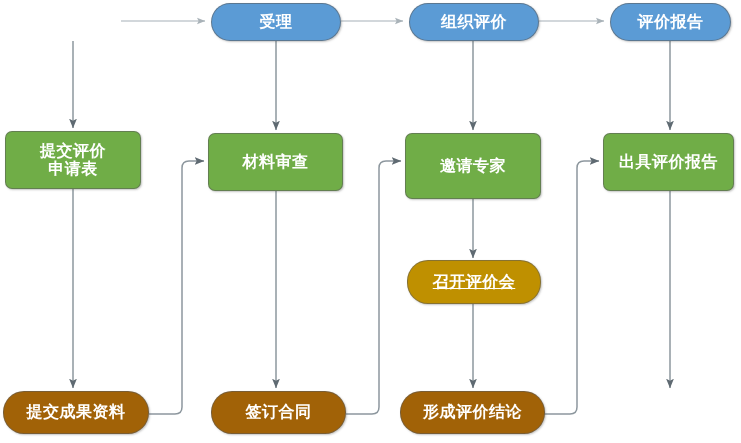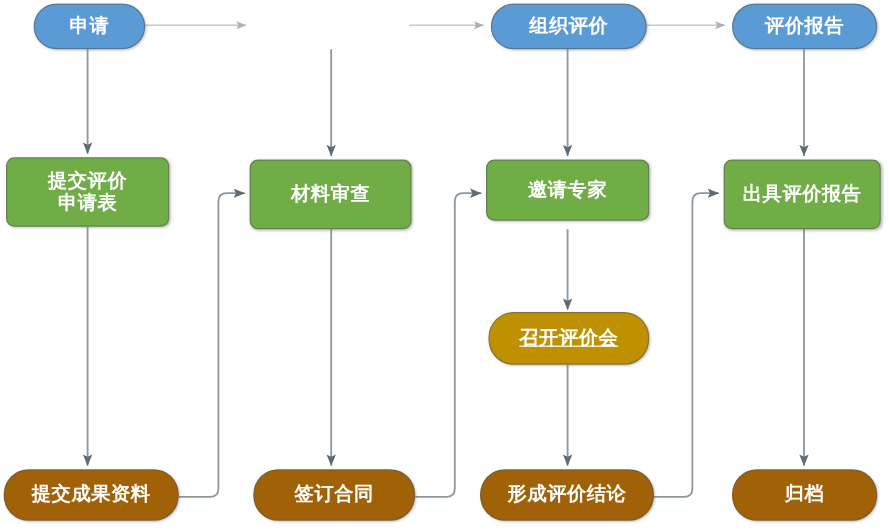--- a/index.html
+++ b/index.html
@@ -98,43 +98,43 @@
       <path d="M473,191 L473,258"></path>
       <path d="M473,304 L473,388"></path>
       <path d="M670,191 L670,388"></path>
 
       <path d="M149,414 L175,414 Q182,414 182,407 L182,168 Q182,161 189,161 L204,161"></path>
       <path d="M346,414 L372,414 Q379,414 379,407 L379,168 Q379,161 386,161 L401,161"></path>
       <path d="M544,414 L570,414 Q577,414 577,407 L577,168 Q577,161 584,161 L599,161"></path>
     </g>
   </svg>
 
-  <div class="node stage" style="left:28px; top:3px; width:93px; height:38px;">
-    <span class="node-label">申请</span>
+
+  <div class="node stage" style="left:211px; top:3px; width:130px; height:38px;">
+    <span class="node-label">受理</span>
   </div>
-
 
   <div class="node stage" style="left:610px; top:3px; width:121px; height:38px;">
     <span class="node-label">评价报告</span>
   </div>
 
   <div class="node stage" style="left:409px; top:3px; width:130px; height:38px;">
     <span class="node-label">组织评价</span>
   </div>
 
   <div class="node task" style="left:5px; top:131px; width:136px; height:58px;">
     <span class="node-label">提交评价
 申请表</span>
   </div>
 
   <div class="node task" style="left:208px; top:133px; width:135px; height:58px;">
     <span class="node-label">材料审查</span>
   </div>
 
-  <div class="node task" style="left:405px; top:133px; width:136px; height:51px;">
+  <div class="node task" style="left:405px; top:133px; width:136px; height:66px;">
     <span class="node-label">邀请专家</span>
   </div>
 
   <div class="node task" style="left:603px; top:133px; width:131px; height:58px;">
     <span class="node-label">出具评价报告</span>
   </div>
 
   <div class="node meeting" style="left:407px; top:260px; width:134px; height:44px;text-decoration:underline;">
     <span class="node-label">召开评价会</span>
   </div>
@@ -144,17 +144,14 @@
   </div>
 
   <div class="node output" style="left:211px; top:391px; width:135px; height:43px;">
     <span class="node-label">签订合同</span>
   </div>
 
   <div class="node output" style="left:400px; top:391px; width:145px; height:43px;">
     <span class="node-label">形成评价结论</span>
   </div>
 
-  <div class="node output" style="left:610px; top:391px; width:121px; height:43px;">
-    <span class="node-label">归档</span>
-  </div>
 
 </div>
 
 </body></html>

